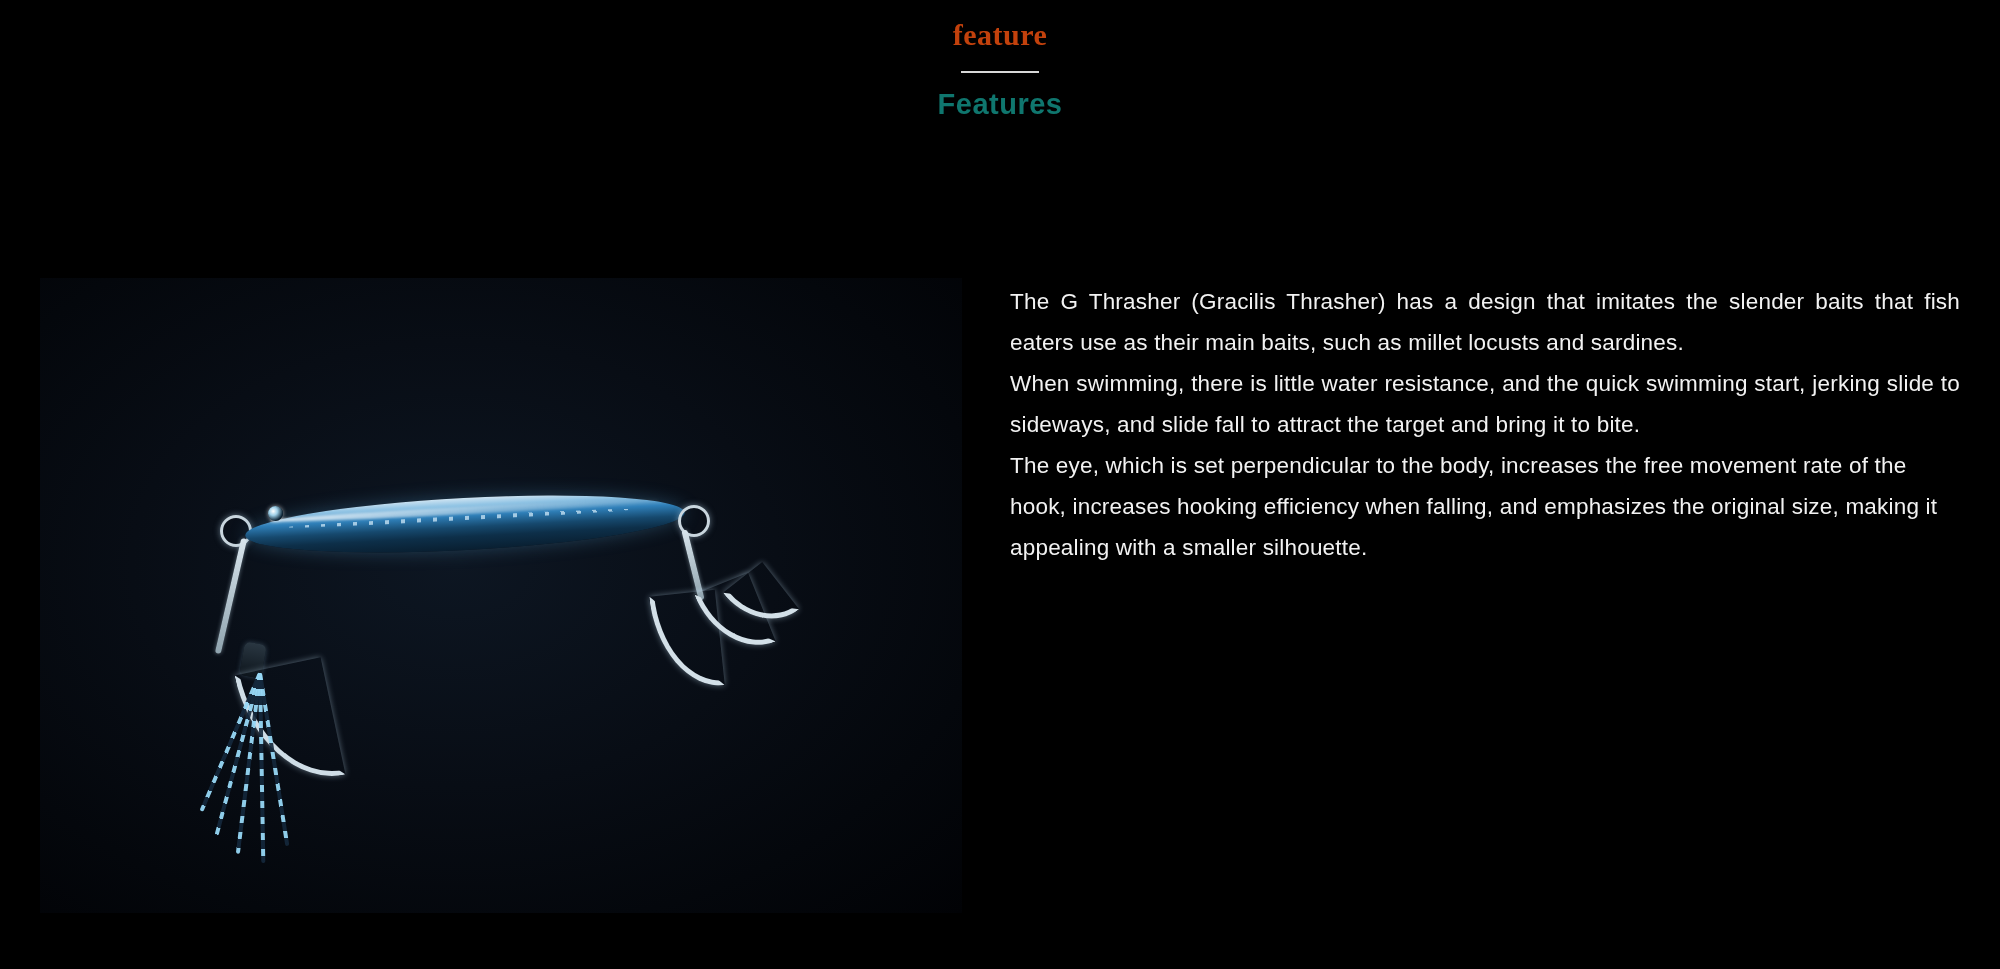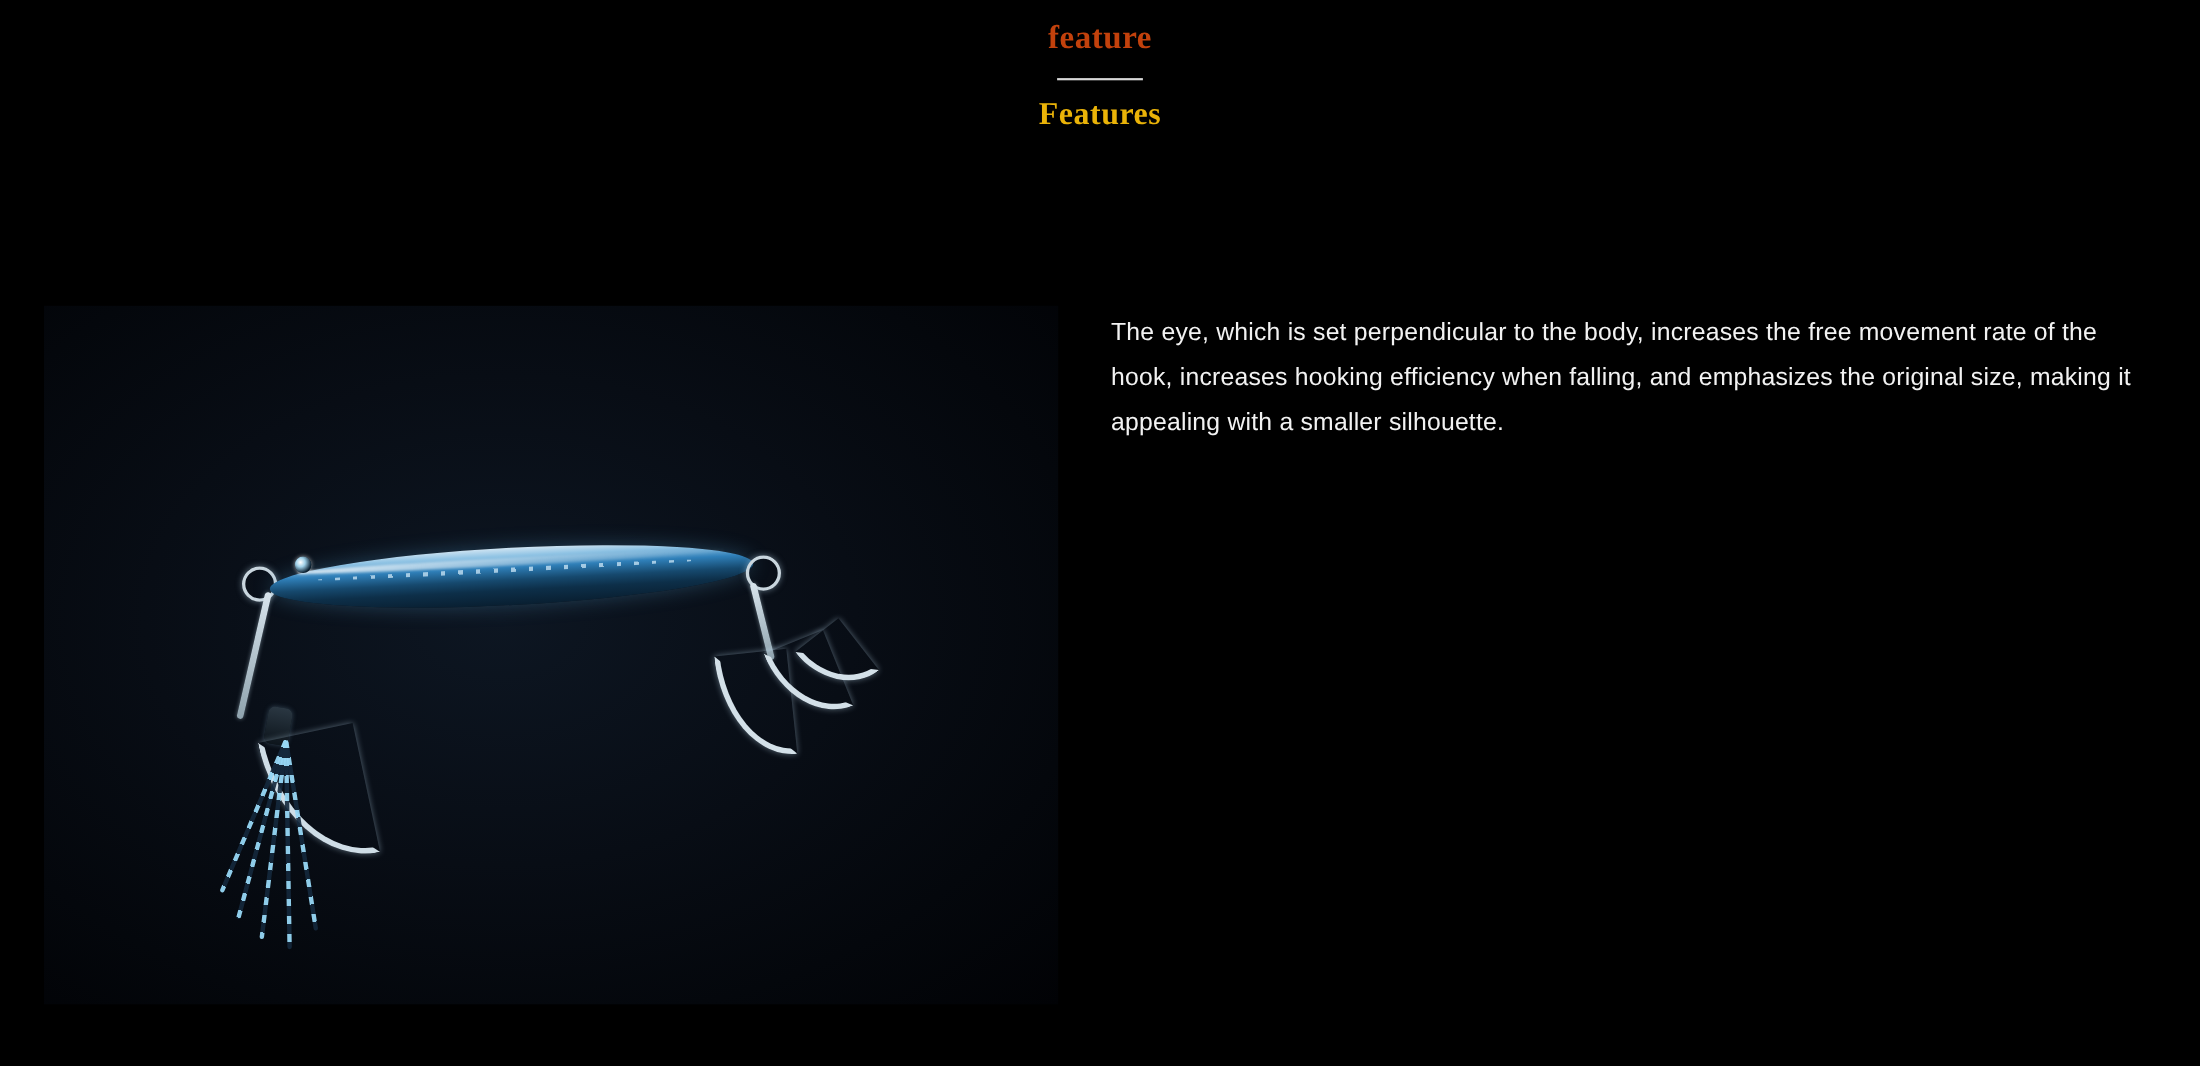--- a/index.html
+++ b/index.html
@@ -42,25 +42,25 @@
     line-height: 1.1;
     margin: 0;
   }
   .divider {
     width: 78px;
     height: 2px;
     background: #d8d8d8;
     margin: 20px auto 16px auto;
   }
   .header-title {
-    font-family: Liberation Serif, serif;
+    font-family: Liberation Sans, sans-serif;
     font-weight: bold;
     font-size: 29px;
     letter-spacing: 0.5px;
-    color: #eab308;
+    color: #0f766e;
     line-height: 1.1;
     margin: 0;
   }
 
   
   .content {
     position: absolute;
     left: 0;
     top: 278px;
     width: 2000px;
@@ -294,17 +294,19 @@
 
         <div class="hookline treble-shank"></div>
         <div class="treble-hook a"></div>
         <div class="treble-hook b"></div>
         <div class="treble-hook c"></div>
       </div>
       <div class="photo-caption"></div>
     </div>
 
     <div class="text-col">
+      <p>The G Thrasher (Gracilis Thrasher) has a design that imitates the slender baits that fish eaters use as their main baits, such as millet locusts and sardines.</p>
+      <p>When swimming, there is little water resistance, and the quick swimming start, jerking slide to sideways, and slide fall to attract the target and bring it to bite.</p>
       <p>The eye, which is set perpendicular to the body, increases the free movement rate of the hook, increases hooking efficiency when falling, and emphasizes the original size, making it appealing with a smaller silhouette.</p>
     </div>
 
   </div>
 </div>
 
 </body></html>

